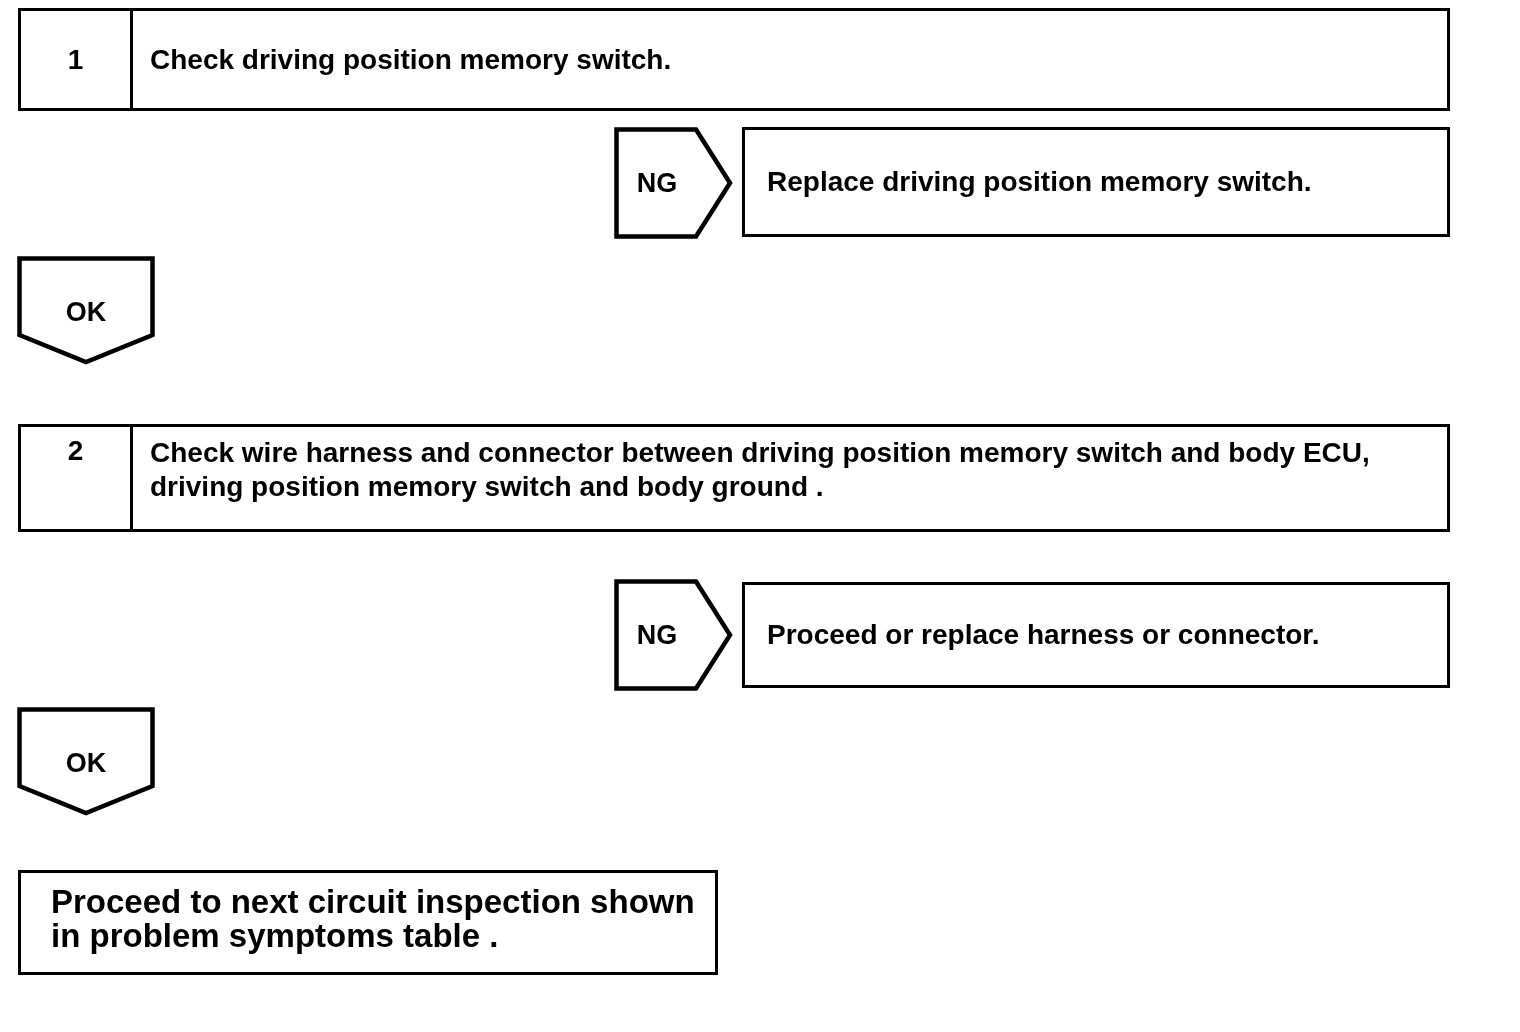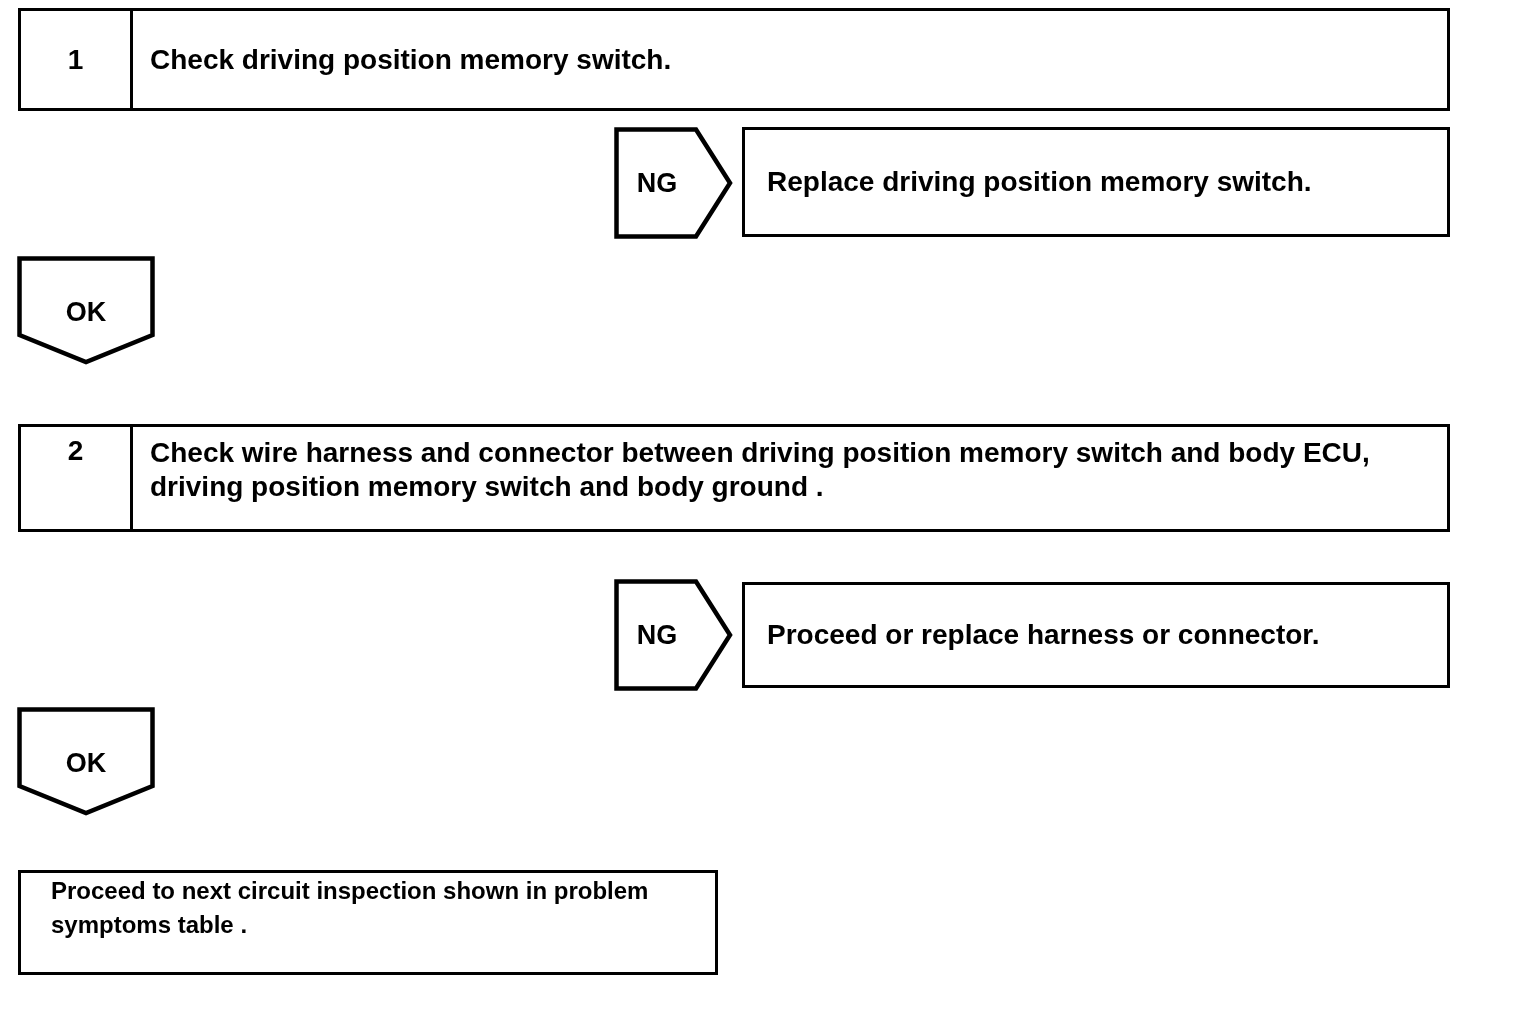--- a/index.html
+++ b/index.html
@@ -94,23 +94,23 @@
     align-items: center;
     justify-content: center;
     font-weight: bold;
     font-size: 27px;
   }
 
   
   .final-box {
     border: 3px solid #000000;
     background: #ffffff;
-    padding: 1px 18px 0 30px;
+    padding: 12px 18px 0 30px;
     font-weight: bold;
-    font-size: 24px;
+    font-size: 33px;
     line-height: 34px;
     box-sizing: border-box;
   }
 
   svg polygon {
     fill: #ffffff;
     stroke: #000000;
     stroke-width: 4.5;
     stroke-linejoin: miter;
   }

